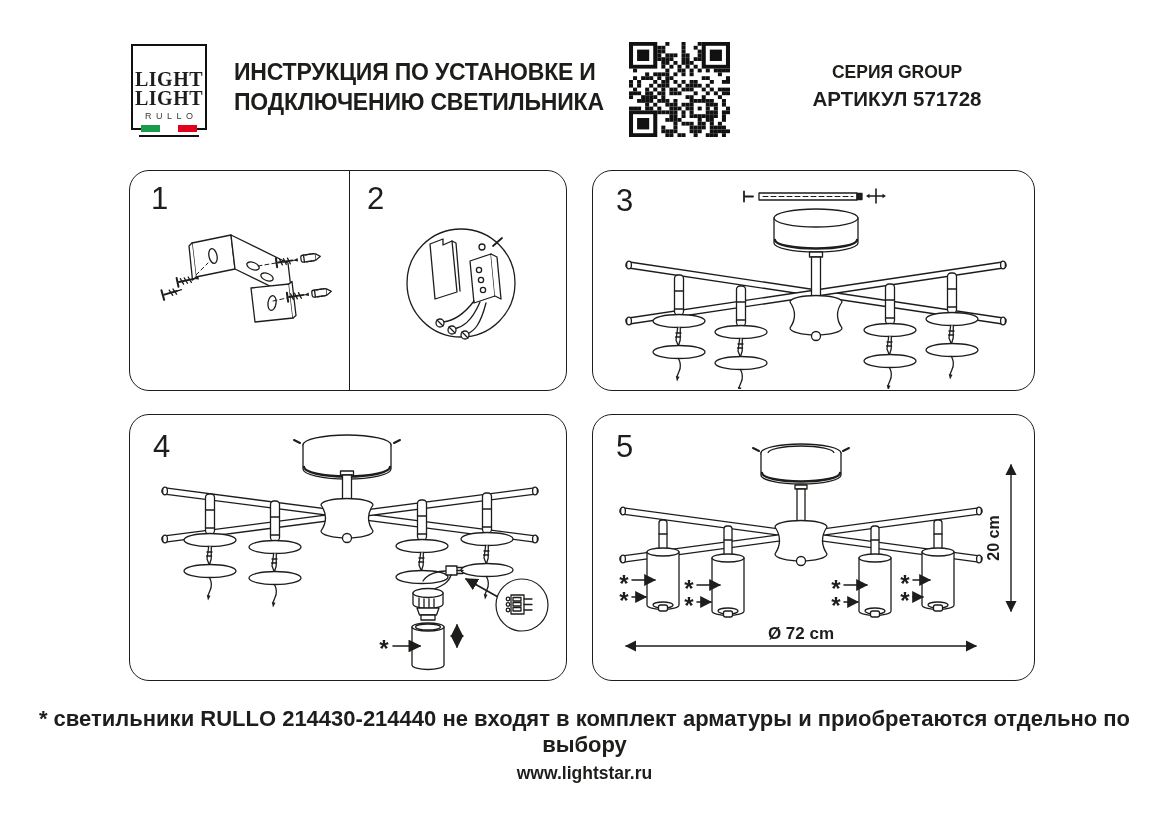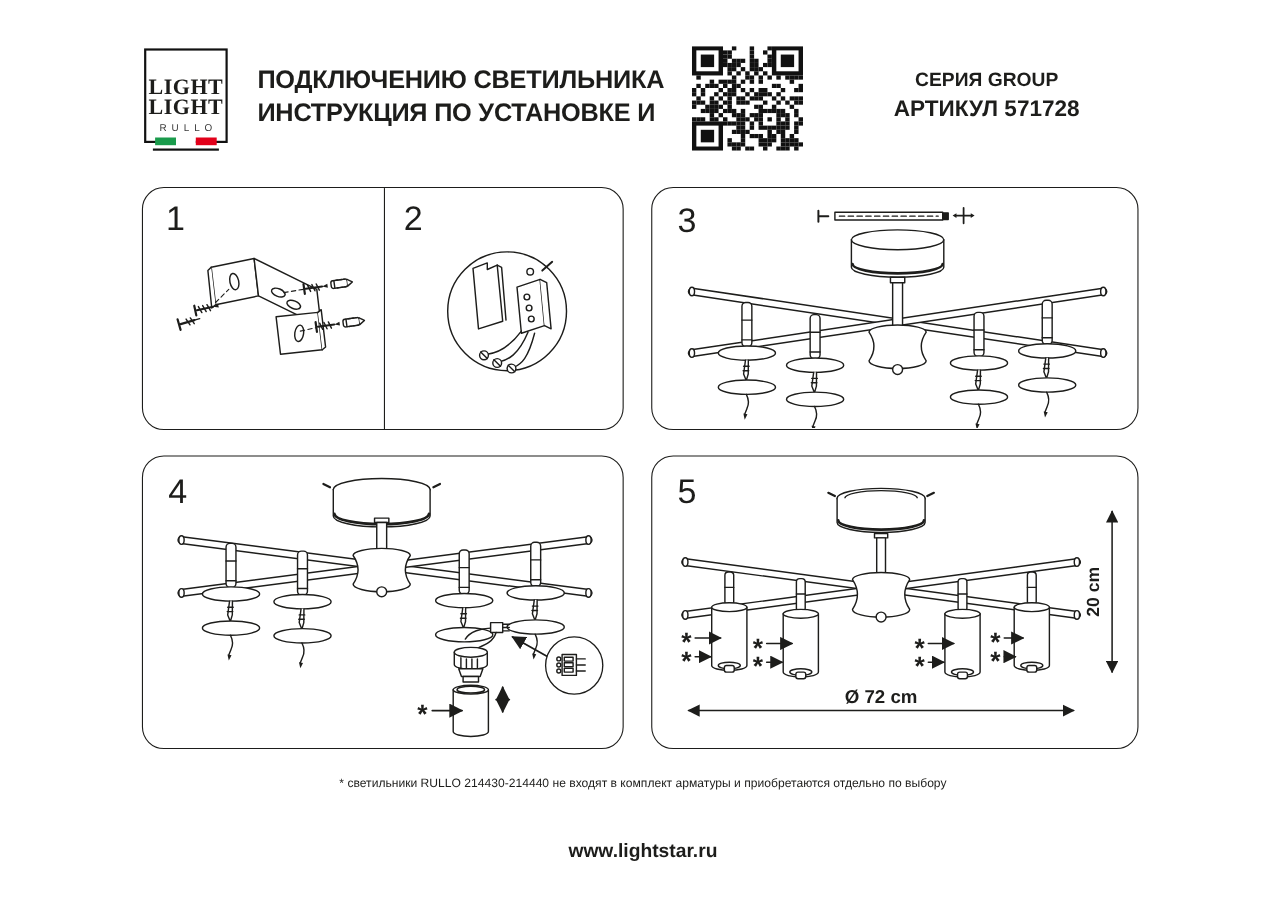--- a/index.html
+++ b/index.html
@@ -26,21 +26,21 @@
   #boxA{left:129px;top:170px;width:438px;height:221px;}
   #boxB{left:592px;top:170px;width:443px;height:221px;}
   #boxC{left:129px;top:414px;width:438px;height:267px;}
   #boxD{left:592px;top:414px;width:443px;height:267px;}
   .divider{position:absolute;left:219px;top:0;bottom:0;width:0;border-left:1.5px solid #1d1d1b;}
   .num{position:absolute;font-size:31px;font-weight:400;color:#1d1d1b;}
   .panel svg{position:absolute;left:0;top:0;}
   .ink{stroke:#1d1d1b;fill:none;stroke-width:1.3;stroke-linecap:round;stroke-linejoin:round;}
   svg text{font-family:"Liberation Sans",sans-serif;fill:#1d1d1b;stroke:none;}
   
-  .note{position:absolute;left:0;right:0;top:706px;text-align:center;font-size:11px;}
+  .note{position:absolute;left:0;right:0;top:706px;text-align:center;font-size:22px;font-weight:bold;}
   .site{position:absolute;left:0;right:0;top:763px;text-align:center;font-size:17.5px;font-weight:700;}
 </style>
 </head>
 <body>
 
 <div id="sheet">
 
   <div>
     <div class="logo-box">
       <div class="logo-word first">LIGHT</div>
@@ -48,22 +48,22 @@
       <div class="logo-group">RULLO</div>
       <div class="logo-flag">
         <div id="flagG" style="background: rgb(26, 155, 76);"></div>
         <div id="flagW" style="background: rgb(255, 255, 255);"></div>
         <div id="flagR" style="background: rgb(226, 0, 26);"></div>
       </div>
       <div class="logo-underline"></div>
     </div>
 
     <div class="title">
+      <div>ИНСТРУКЦИЯ ПО УСТАНОВКЕ И</div>
       <div>ПОДКЛЮЧЕНИЮ СВЕТИЛЬНИКА</div>
-      <div>ИНСТРУКЦИЯ ПО УСТАНОВКЕ И</div>
     </div>
 
     <svg class="qr" viewBox="0 0 25 25" preserveAspectRatio="none">
       <rect x="0" y="0" width="25" height="25" fill="#fff"></rect>
       <g id="qr-cells" fill="#111">
           <rect x="9" y="0" width="1" height="1"></rect>
           <rect x="13" y="0" width="1" height="1"></rect>
           <rect x="17" y="0" width="1" height="1"></rect>
           <rect x="7" y="1" width="1" height="1"></rect>
           <rect x="8" y="1" width="1" height="1"></rect>

